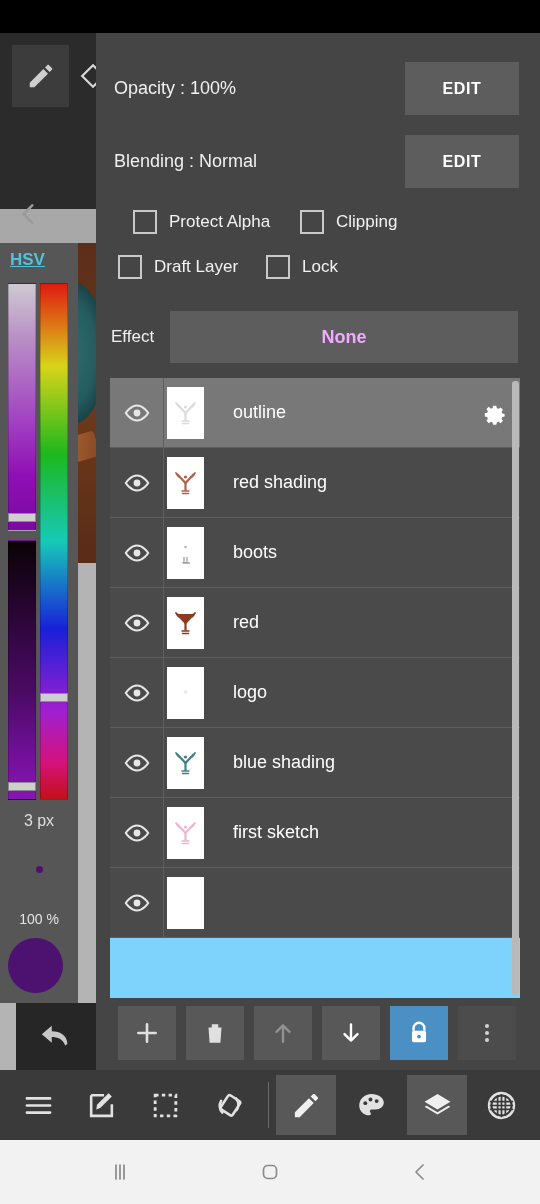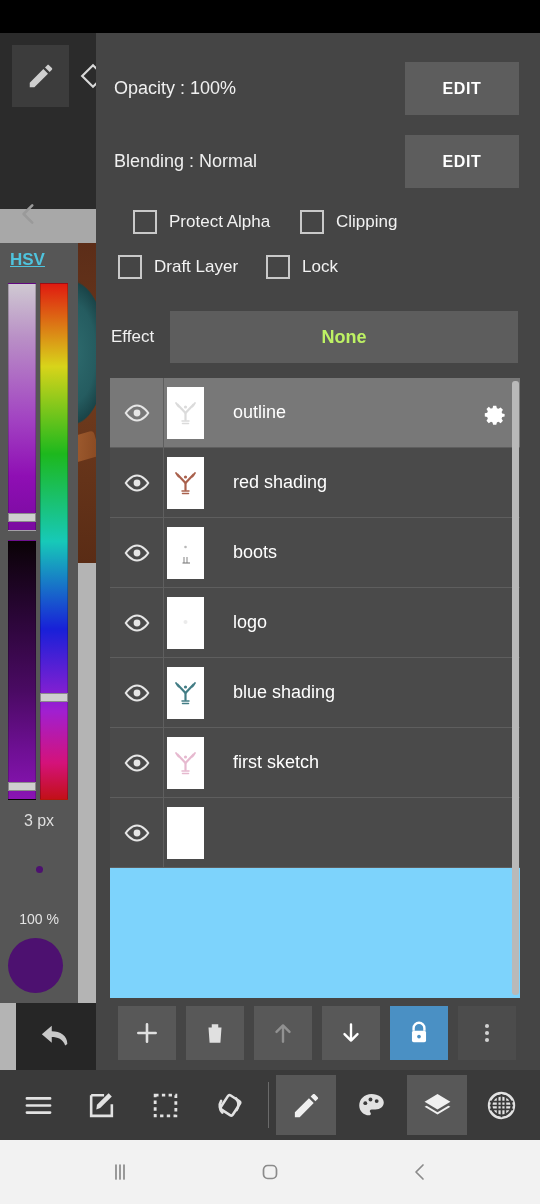--- a/index.html
+++ b/index.html
@@ -102,21 +102,21 @@
   .chk .ctext { margin-left:12px; color:#f2f2f2; font-size:17px; white-space:nowrap; }
   .chk-pa { left:22px; top:4px;margin-left:15px; }
   .chk-cl { left:204px; top:4px; }
   .chk-dl { left:22px; top:4px; }
   .chk-lk { left:170px; top:4px; }
 
   .effect-row { position:absolute; left:0; top:278px; width:444px; height:55px; }
   .effect-row .elabel { position:absolute; left:15px; top:16px; color:#f0f0f0; font-size:17px; }
   .effect-row .ebtn {
     position:absolute; left:74px; top:0; width:348px; height:52px;
-    background:#5d5d5d; color:#bef264; font-size:18px; font-weight:bold;
+    background:#5d5d5d; color:#f0abfc; font-size:18px; font-weight:bold;
     display:flex; align-items:center; justify-content:center;
   }
 
   
   .layer-list { position:absolute; left:14px; top:345px; width:410px; height:620px; overflow:hidden; background:#7dd3fc; }
   .layer-row {
     position:relative; height:70px; width:410px; background:#4a4a4a;
     border-bottom:1px solid #5e5e5e; display:flex; align-items:center;
   }
   .layer-row.selected { background:#787878; }
@@ -317,20 +317,42 @@
       <div class="layer-row">
         <div class="eye-cell">
           <svg viewBox="0 0 26 18">
             <path d="M13 1.5C6.5 1.5 1.8 9 1.8 9S6.5 16.5 13 16.5 24.2 9 24.2 9 19.5 1.5 13 1.5z" fill="none" stroke="#e6e6e6" stroke-width="2.1"></path>
             <circle cx="13" cy="9" r="3.4" fill="#e6e6e6"></circle>
           </svg>
         </div>
         <div class="thumb-cell">
           <div class="thumb-img">
             <svg viewBox="0 0 37 52">
+              <g opacity="1">
+                <path d="M10 17 L18.5 26 L27 17" fill="#8d3b22" stroke="#8d3b22" stroke-width="2.2" stroke-linejoin="round"></path>
+                <path d="M18.5 26 L18.5 33" stroke="#8d3b22" stroke-width="2.2" stroke-linecap="round"></path>
+                <path d="M9 16 L11.5 19.5 M28 16 L25.5 19.5" stroke="#8d3b22" stroke-width="1.8" stroke-linecap="round"></path>
+                <path d="M15 34 h7 M15.5 36.5 h6" stroke="#8d3b22" stroke-width="1.5" stroke-linecap="round"></path>
+                <circle cx="18.5" cy="20" r="1.6" fill="#8d3b22"></circle>
+              </g>
+            </svg>
+          </div>
+        </div>
+        <div class="lname">red</div>
+      </div>
+      <div class="layer-row">
+        <div class="eye-cell">
+          <svg viewBox="0 0 26 18">
+            <path d="M13 1.5C6.5 1.5 1.8 9 1.8 9S6.5 16.5 13 16.5 24.2 9 24.2 9 19.5 1.5 13 1.5z" fill="none" stroke="#e6e6e6" stroke-width="2.1"></path>
+            <circle cx="13" cy="9" r="3.4" fill="#e6e6e6"></circle>
+          </svg>
+        </div>
+        <div class="thumb-cell">
+          <div class="thumb-img">
+            <svg viewBox="0 0 37 52">
               <circle cx="18.5" cy="25" r="2" fill="#d8d8d8" opacity=".5"></circle>
             </svg>
           </div>
         </div>
         <div class="lname">logo</div>
       </div>
       <div class="layer-row">
         <div class="eye-cell">
           <svg viewBox="0 0 26 18">
             <path d="M13 1.5C6.5 1.5 1.8 9 1.8 9S6.5 16.5 13 16.5 24.2 9 24.2 9 19.5 1.5 13 1.5z" fill="none" stroke="#e6e6e6" stroke-width="2.1"></path>

